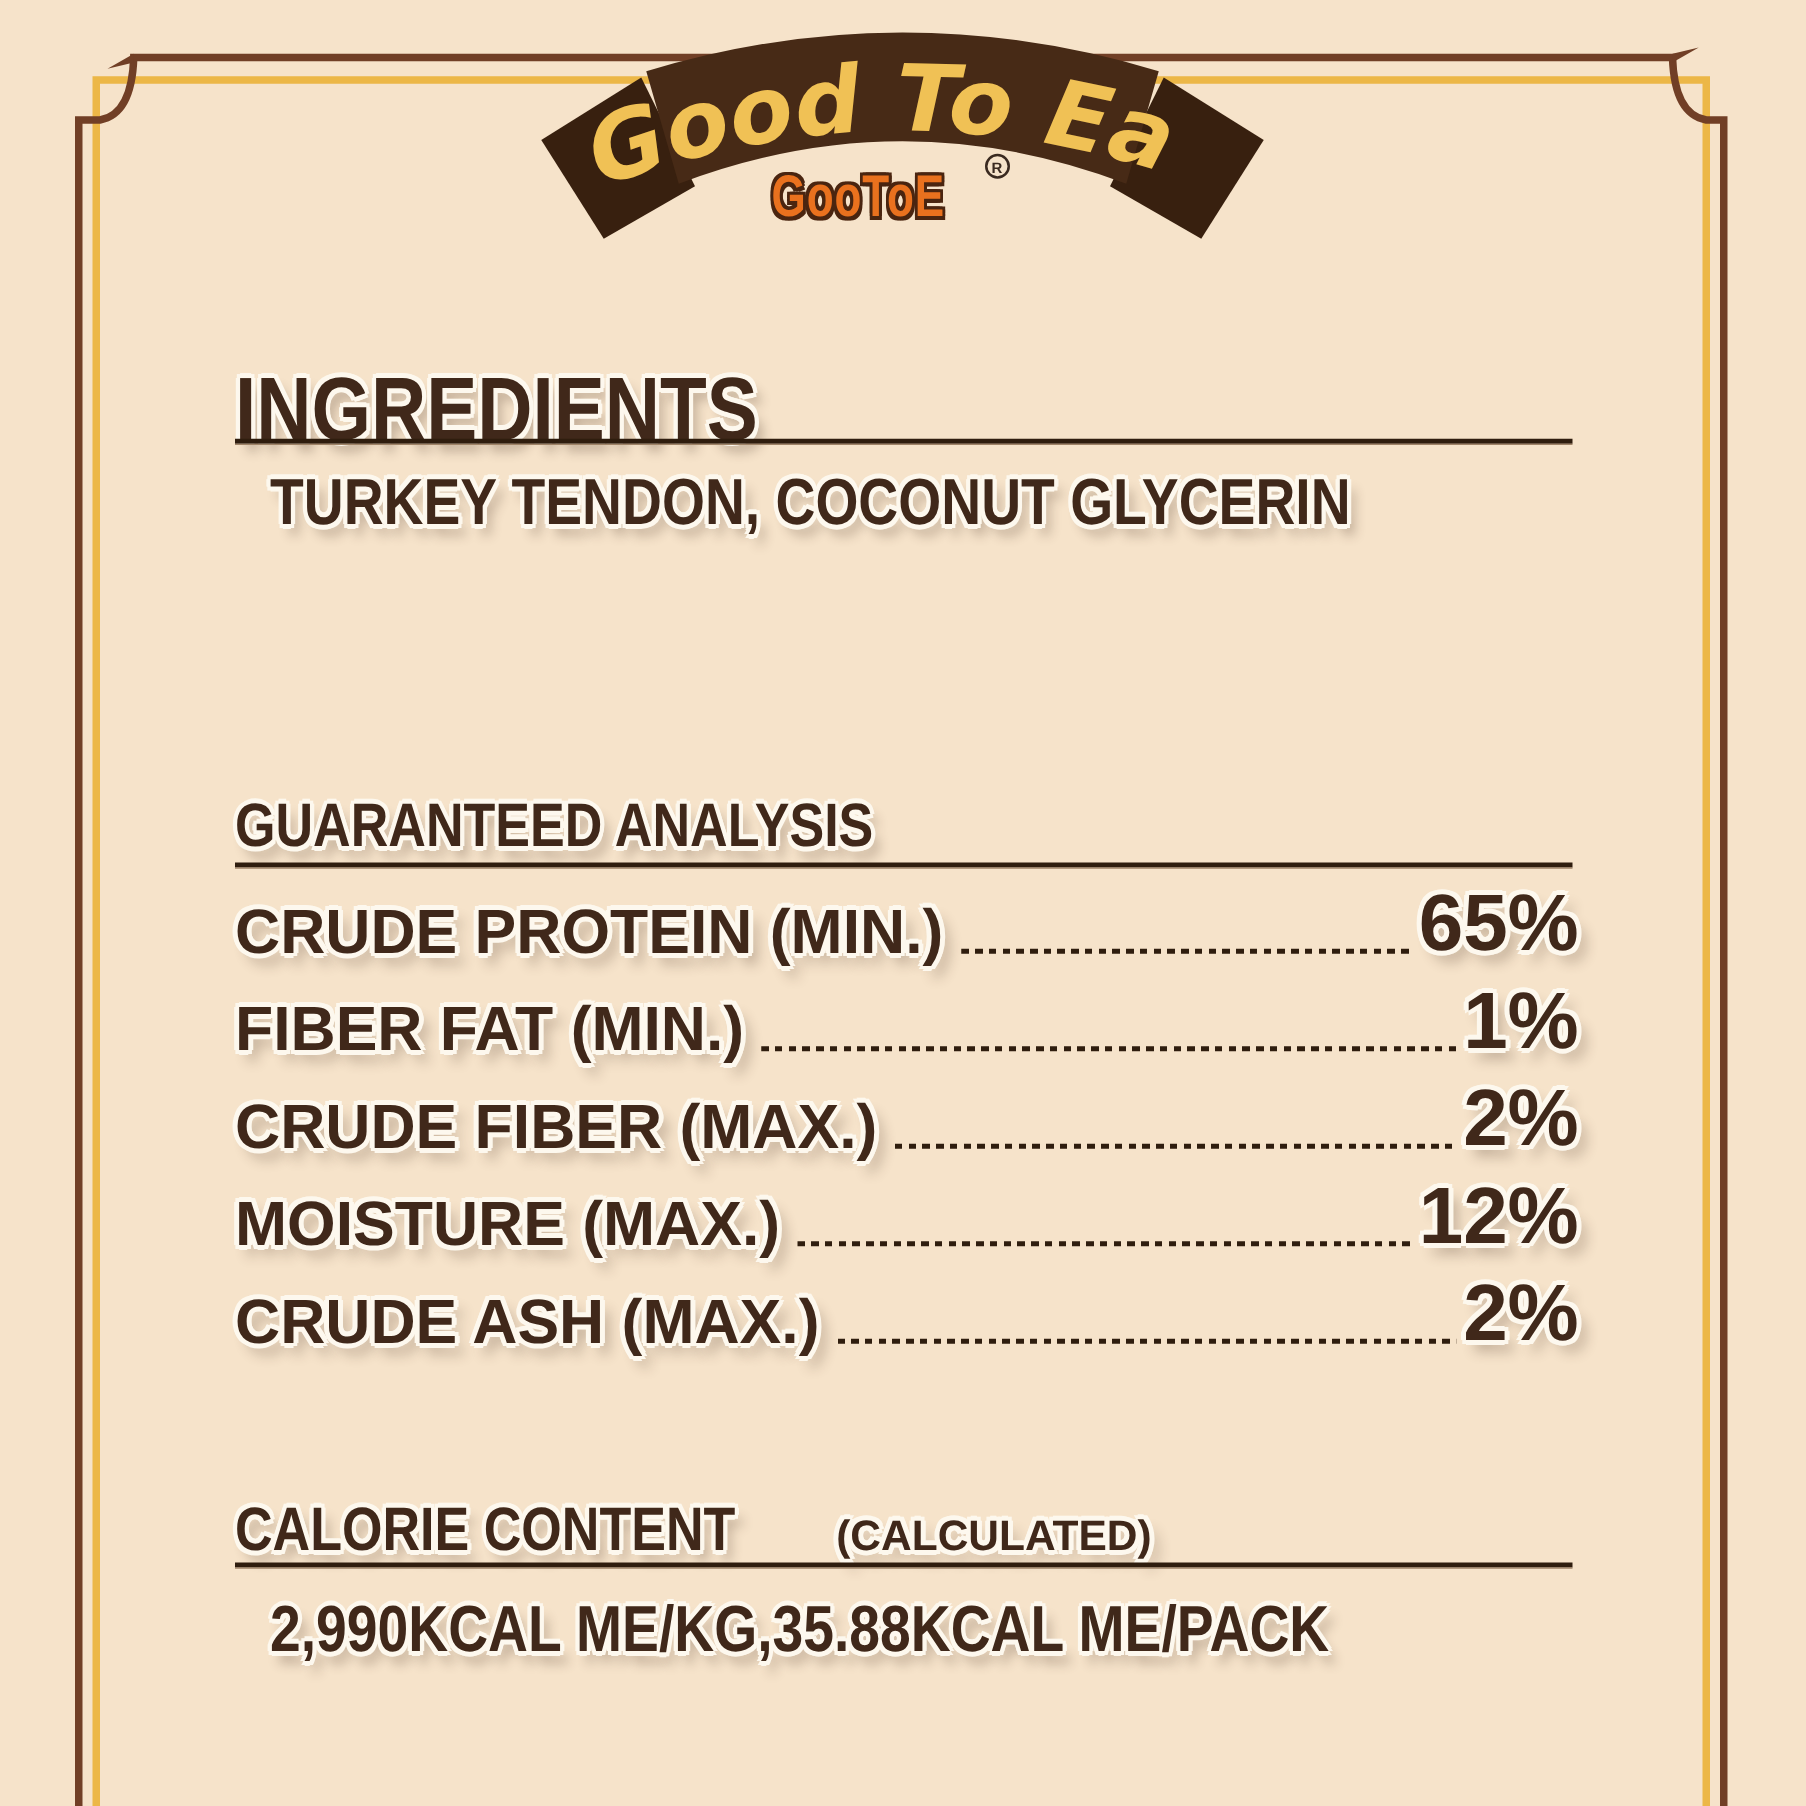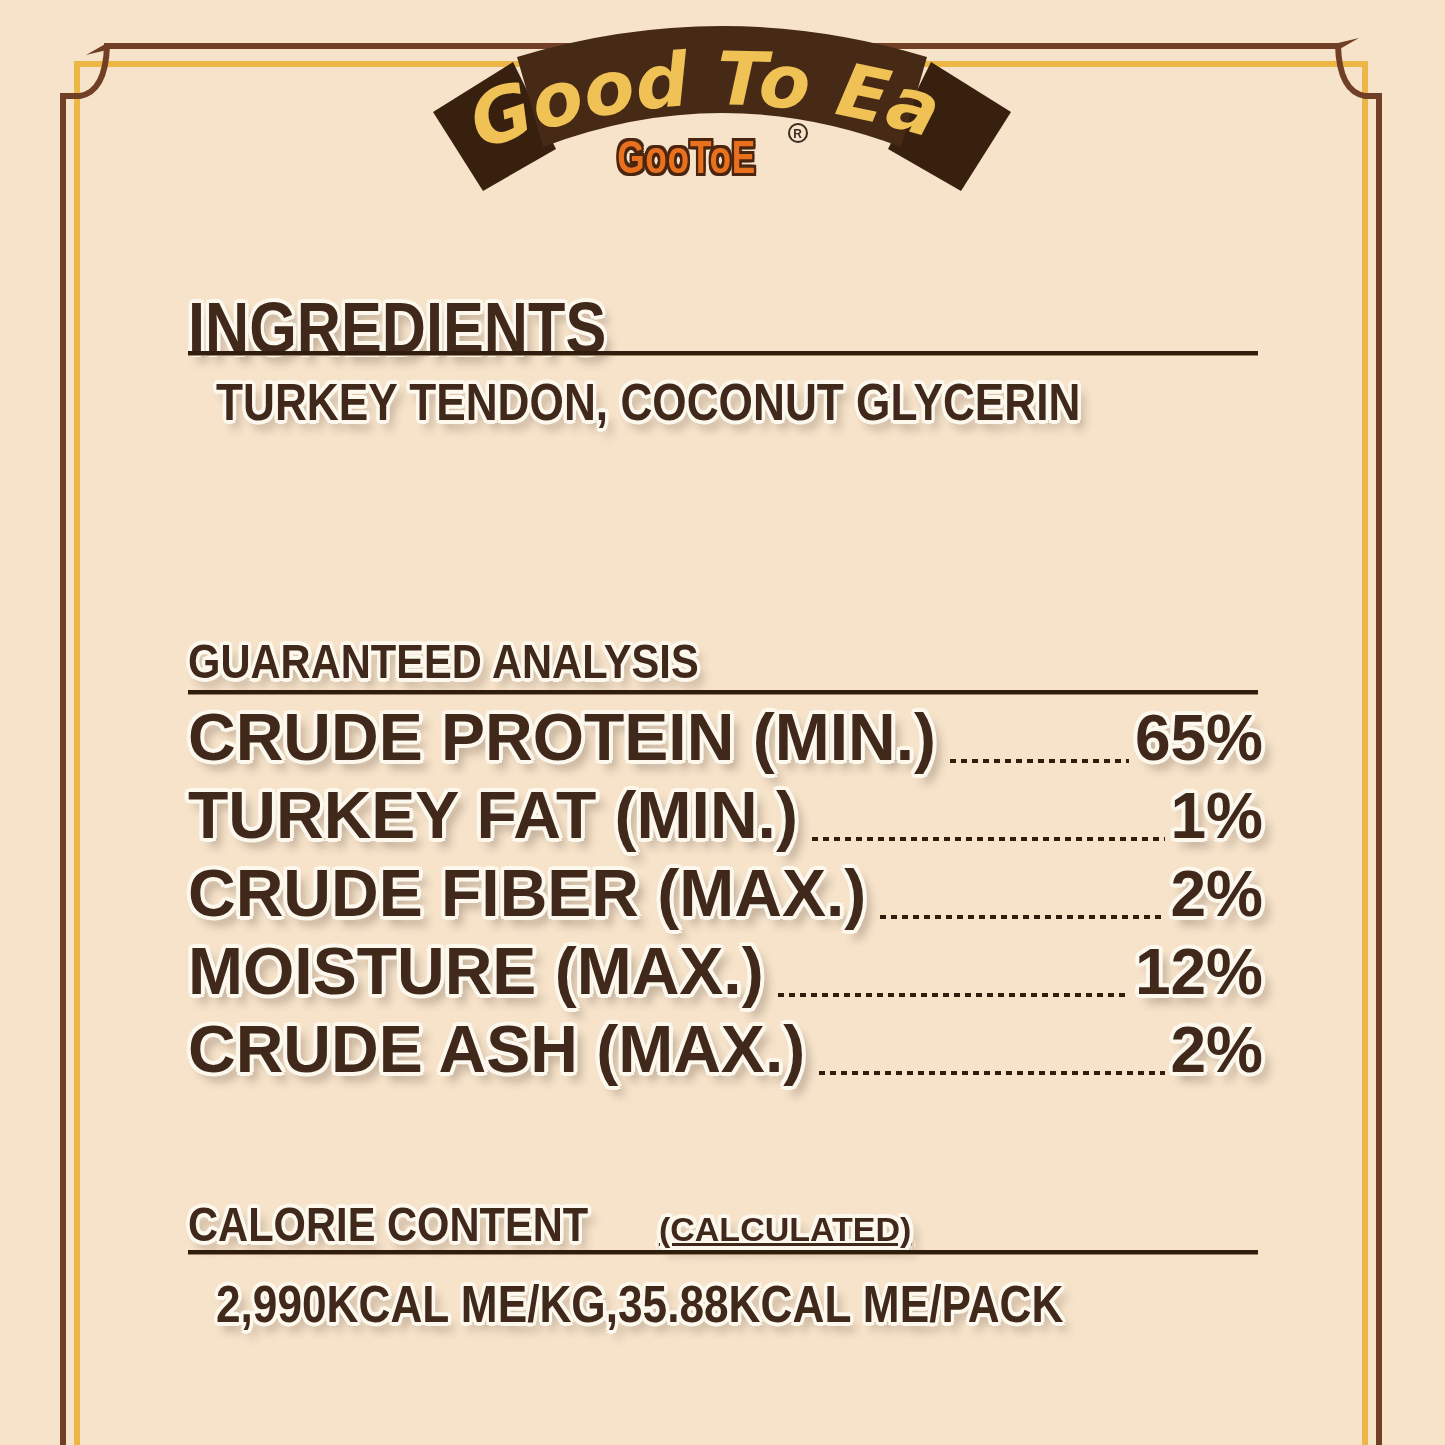--- a/index.html
+++ b/index.html
@@ -35,36 +35,36 @@
     line-height:1;
     white-space:nowrap;
   }
   .cond{display:inline-block;transform:scaleX(.85);transform-origin:0 100%;}
 
   .content{position:absolute;left:188px;top:0;width:1075px;height:100%;}
 
   .h-ingredients{position:absolute;top:292px;font-size:72px;}
   .h-ga{position:absolute;top:637px;font-size:49px;}
   .h-cal{position:absolute;top:1200px;font-size:49px;}
-  .h-cal .qualifier{font-size:34px;text-decoration:underline;}
+  .h-cal .qualifier{font-size:34px;margin-left:10px;}
 
   .rule{position:absolute;left:0;right:5px;height:2px;
         border-top:4px solid var(--rule-dark);
         border-bottom:1px solid var(--rule-light);}
   .rule-1{top:351px;}
   .rule-2{top:690px;}
   .rule-3{top:1250px;}
 
   .body-line{position:absolute;font-size:52px;margin-left:28px;}
   .line-ingredients{top:376px;}
   .line-cal{top:1278px;}
 
   .ga-rows{position:absolute;top:712px;left:0;right:0;}
   .ga-row{height:78px;display:flex;align-items:flex-end;padding-bottom:20px;}
-  .ga-row .label{font-size:66px;}
+  .ga-row .label{font-size:50px;}
   .ga-row .value{font-size:64px;}
   .ga-row .leader{
     flex:1 1 auto;height:4px;align-self:flex-end;margin:0 6px 7px 14px;
     background-image:repeating-linear-gradient(90deg, var(--rule-dark) 0 6px, transparent 6px 11px);
   }
 
   
   .banner-svg{position:absolute;left:0;top:0;}
   .logo{position:absolute;left:0;top:133px;width:1402px;text-align:center;z-index:4;}
   .logo .logo-word{
@@ -122,21 +122,21 @@
   <div class="rule rule-2"></div>
 
   <div class="ga-rows">
     <div class="ga-row">
       <span class="outlined label">CRUDE PROTEIN (MIN.)</span>
       <span class="leader"></span>
       <span class="outlined value">65%</span>
     </div>
 
     <div class="ga-row">
-      <span class="outlined label">TURKEY FAT (MIN.)</span>
+      <span class="outlined label">FIBER FAT (MIN.)</span>
       <span class="leader"></span>
       <span class="outlined value">1%</span>
     </div>
 
     <div class="ga-row">
       <span class="outlined label">CRUDE FIBER (MAX.)</span>
       <span class="leader"></span>
       <span class="outlined value">2%</span>
     </div>
 

